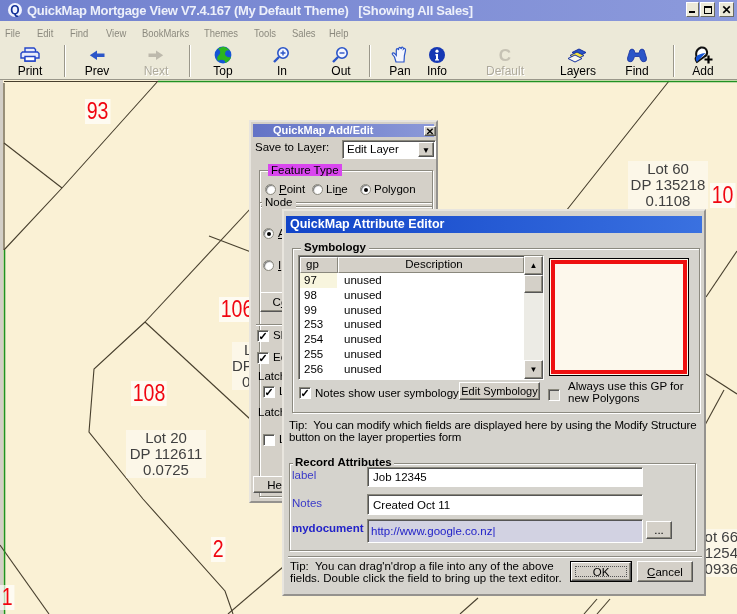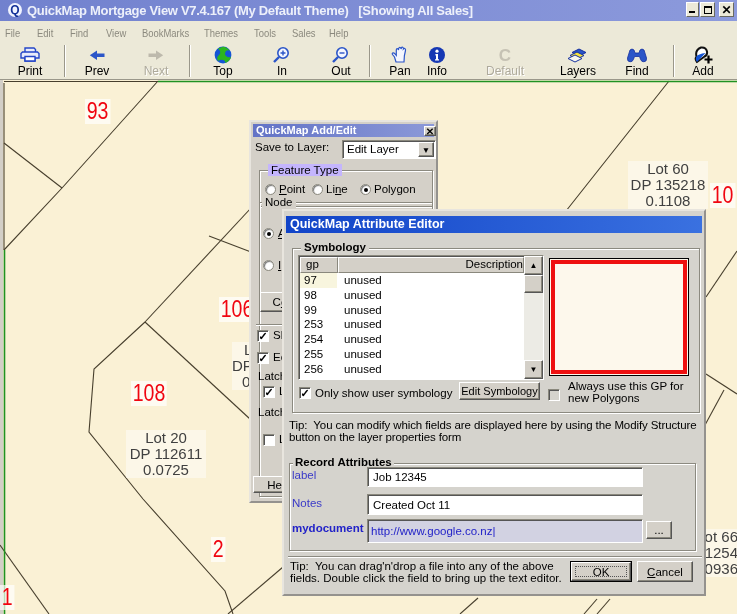--- a/index.html
+++ b/index.html
@@ -25,21 +25,21 @@
 .bl{position:absolute;color:#404040;font-size:15px;line-height:16px;text-align:center;white-space:nowrap;background:rgba(255,255,255,.45)}
 .sunken{background:#fff;border:1px solid;border-color:#8a887d #fff #fff #8a887d;box-shadow:inset 1px 1px 0 #555}
 .gbox{border:1px solid #8c8a80;box-shadow:inset 1px 1px 0 #fff,1px 1px 0 #fff}
 .glab{position:absolute;top:-7px;left:8px;padding:0 3px;background:#D4D0C8}
 .cb{width:12px;height:12px;background:#fff;border:1px solid;border-color:#8a887d #fff #fff #8a887d;box-shadow:inset 1px 1px 0 #555;font-size:11px;line-height:10px;text-align:center;font-weight:bold}
 .radio{width:10.5px;height:10.5px;border-radius:6px;background:#fff;border:1px solid #8a887d;box-shadow:inset 1px 1px 1px #777}
 .radio.sel::after{content:"";position:absolute;left:2.8px;top:2.8px;width:4.5px;height:4.5px;border-radius:3px;background:#000}
 .btn{background:#D4D0C8;border:1px solid;border-color:#fff #555 #555 #fff;box-shadow:inset -1px -1px 0 #8a887d;text-align:center;font-size:11.5px}
 
 #dlg1{left:249px;top:120px;width:189px;height:383px;background:#D4D0C8;border:2px outset #E8E5DE;z-index:2}
-#dlg1 .dt{left:2px;top:2px;width:181px;height:13px;background:linear-gradient(90deg,#6373C6,#8C99D8);color:#fff;font-weight:bold;font-size:11px;line-height:13px;padding-left:3px}
+#dlg1 .dt{left:2px;top:2px;width:181px;height:13px;background:linear-gradient(90deg,#6373C6,#8C99D8);color:#fff;font-weight:bold;font-size:11px;line-height:13px;padding-left:20px}
 #dlg2{left:282px;top:209px;width:424px;height:387px;background:#D5D3CD;border:2px outset #E8E5DE;z-index:3}
 #dlg2 .dt{left:2px;top:5px;width:416px;height:17px;background:linear-gradient(90deg,#1144C8,#3A71E0);color:#fff;font-weight:bold;font-size:12.5px;line-height:17px;padding-left:4px}
 .etch{border-top:1px solid #8c8a80;border-bottom:1px solid #fff}
 </style></head><body>
 <div class="a" id="tb">
   <div class="a" id="qicon">Q</div>
   <div class="a ttl">QuickMap Mortgage View V7.4.167 (My Default Theme)&nbsp;&nbsp; [Showing All Sales]</div>
   <div class="a wbtn" style="left:686px;width:13px">
       <div style="position:absolute;left:2px;bottom:3px;width:6px;height:2.5px;background:#000"></div>
     </div>
@@ -205,21 +205,21 @@
 </div>
 <div class="a" id="dlg1">
   <div class="a dt">QuickMap Add/Edit</div>
   <div class="a btn" style="left:173px;top:3.5px;width:12px;height:10.5px;font-size:10px;font-weight:bold;line-height:9.5px">✕</div>
   <div class="a" style="left:4px;top:19px">Save to La<u>y</u>er:</div>
   <div class="a sunken" style="left:91px;top:18px;width:94px;height:19px">
     <div class="a" style="left:4px;top:2px">Edit Layer</div>
     <div class="a btn" style="right:1px;top:1px;width:16px;height:15px;line-height:14px;font-size:8.5px">▼</div>
   </div>
   <div class="a gbox" style="left:8px;top:48px;width:174px;height:37px">
-    <div class="glab" style="background:#c4b5fd">Feature Type</div>
+    <div class="glab" style="background:#d946ef">Feature Type</div>
     <div class="a radio" style="left:5px;top:13px"></div>
     <div class="a" style="left:19px;top:12px"><u>P</u>oint</div>
     <div class="a radio" style="left:52px;top:13px"></div>
     <div class="a" style="left:66px;top:12px">Li<u>n</u>e</div>
     <div class="a radio sel" style="left:100px;top:13px"></div>
     <div class="a" style="left:114px;top:12px">Poly<u>g</u>on</div>
   </div>
   <div class="a gbox" style="left:8px;top:80px;width:174px;height:295px">
     <div class="glab" style="background:#D4D0C8;left:2px">Node</div>
     <div class="a radio sel" style="left:3px;top:25px"></div>
@@ -243,36 +243,36 @@
 </div>
 
 <div class="a" id="dlg2">
   <div class="a dt">QuickMap Attribute Editor</div>
   <div class="a gbox" style="left:8px;top:37px;width:408px;height:165px">
     <div class="glab" style="background:#D5D3CD;font-weight:bold;top:-8px;left:8px">Symbology</div>
   </div>
   <div class="a sunken" style="left:14px;top:44px;width:246px;height:125px;overflow:hidden">
     <div class="a" style="left:1px;top:1px;width:224px;height:16px">
       <div class="a btn" style="left:0;top:0;width:38px;height:16px;text-align:left;box-shadow:none;border-color:#fff #8a887d #8a887d #fff"><span style="padding-left:5px">gp</span></div>
-      <div class="a btn" style="left:38px;top:0;width:186px;height:16px;text-align:right;box-shadow:none;border-color:#fff #8a887d #8a887d #fff"><span style="padding-left:6px">Description</span></div>
+      <div class="a btn" style="left:38px;top:0;width:186px;height:16px;text-align:center;box-shadow:none;border-color:#fff #8a887d #8a887d #fff"><span style="padding-left:6px">Description</span></div>
     </div>
     <div class="a" style="left:1px;top:17px;width:37px;height:15px;background:#F8F5DE"></div>
     <div class="a" style="left:5px;top:17px;line-height:14.8px">97<br>98<br>99<br>253<br>254<br>255<br>256</div>
     <div class="a" style="left:45px;top:17px;line-height:14.8px">unused<br>unused<br>unused<br>unused<br>unused<br>unused<br>unused</div>
     <div class="a" style="right:0px;top:0px;width:19px;height:123px;background:#ECEBE5">
       <div class="a btn" style="left:0;top:0;width:19px;height:19px;font-size:8px;line-height:17px;color:#000">▲</div>
       <div class="a btn" style="left:0;top:19px;width:19px;height:18px"></div>
       <div class="a btn" style="left:0;bottom:0;width:19px;height:19px;font-size:8px;line-height:17px;color:#000">▼</div>
     </div>
   </div>
   <div class="a" style="left:265px;top:47px;width:140px;height:118px;border:1px solid #000;background:#FDF8EC">
     <div class="a" style="left:1px;top:1px;right:1px;bottom:1px;border:4px solid #EE1010"></div>
   </div>
   <div class="a cb" style="left:15px;top:176px">✓</div>
-  <div class="a" style="left:31px;top:176px">Only show user symbology</div>
+  <div class="a" style="left:31px;top:176px">Notes show user symbology</div>
   <div class="a btn" style="left:175px;top:171px;width:81px;height:18px;line-height:17px;font-size:11px;white-space:nowrap">Edit Symbology</div>
   <div class="a cb" style="left:264px;top:178px;background:#D5D3CD"></div>
   <div class="a" style="left:284px;top:169px">Always use this GP for<br>new Polygons</div>
   <div class="a" style="left:5px;top:208px;white-space:nowrap;letter-spacing:-0.1px">Tip:&nbsp; You can modify which fields are displayed here by using the Modify Structure<br>button on the layer properties form</div>
   <div class="a gbox" style="left:5px;top:252px;width:407px;height:88px">
     <div class="glab" style="background:#D5D3CD;font-weight:bold;top:-8px;left:3px;padding:0 2px">Record Attributes</div>
   </div>
   <div class="a" style="left:8px;top:258px;color:#3A3AC8">label</div>
   <div class="a sunken" style="left:83px;top:256px;width:276px;height:20px">
       <div class="a" style="left:5px;top:3px">Job 12345</div>

